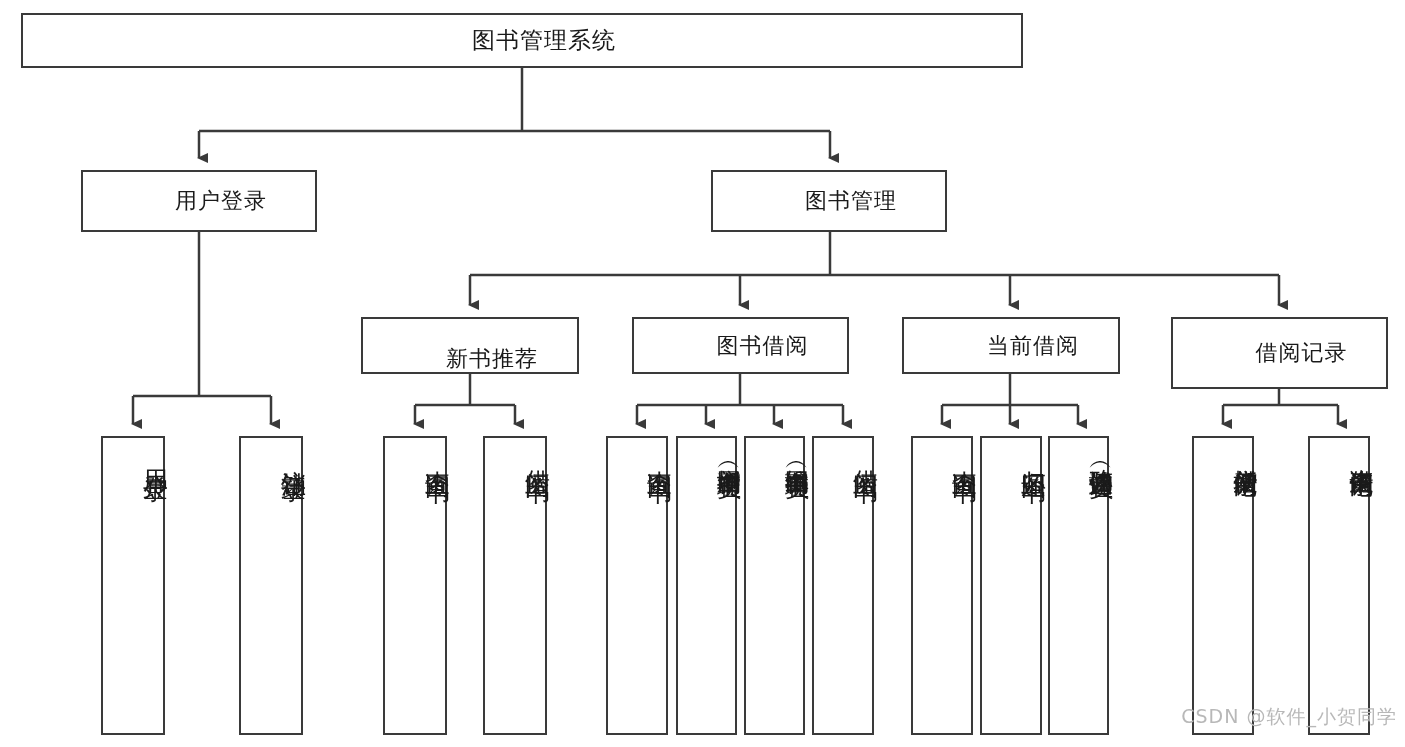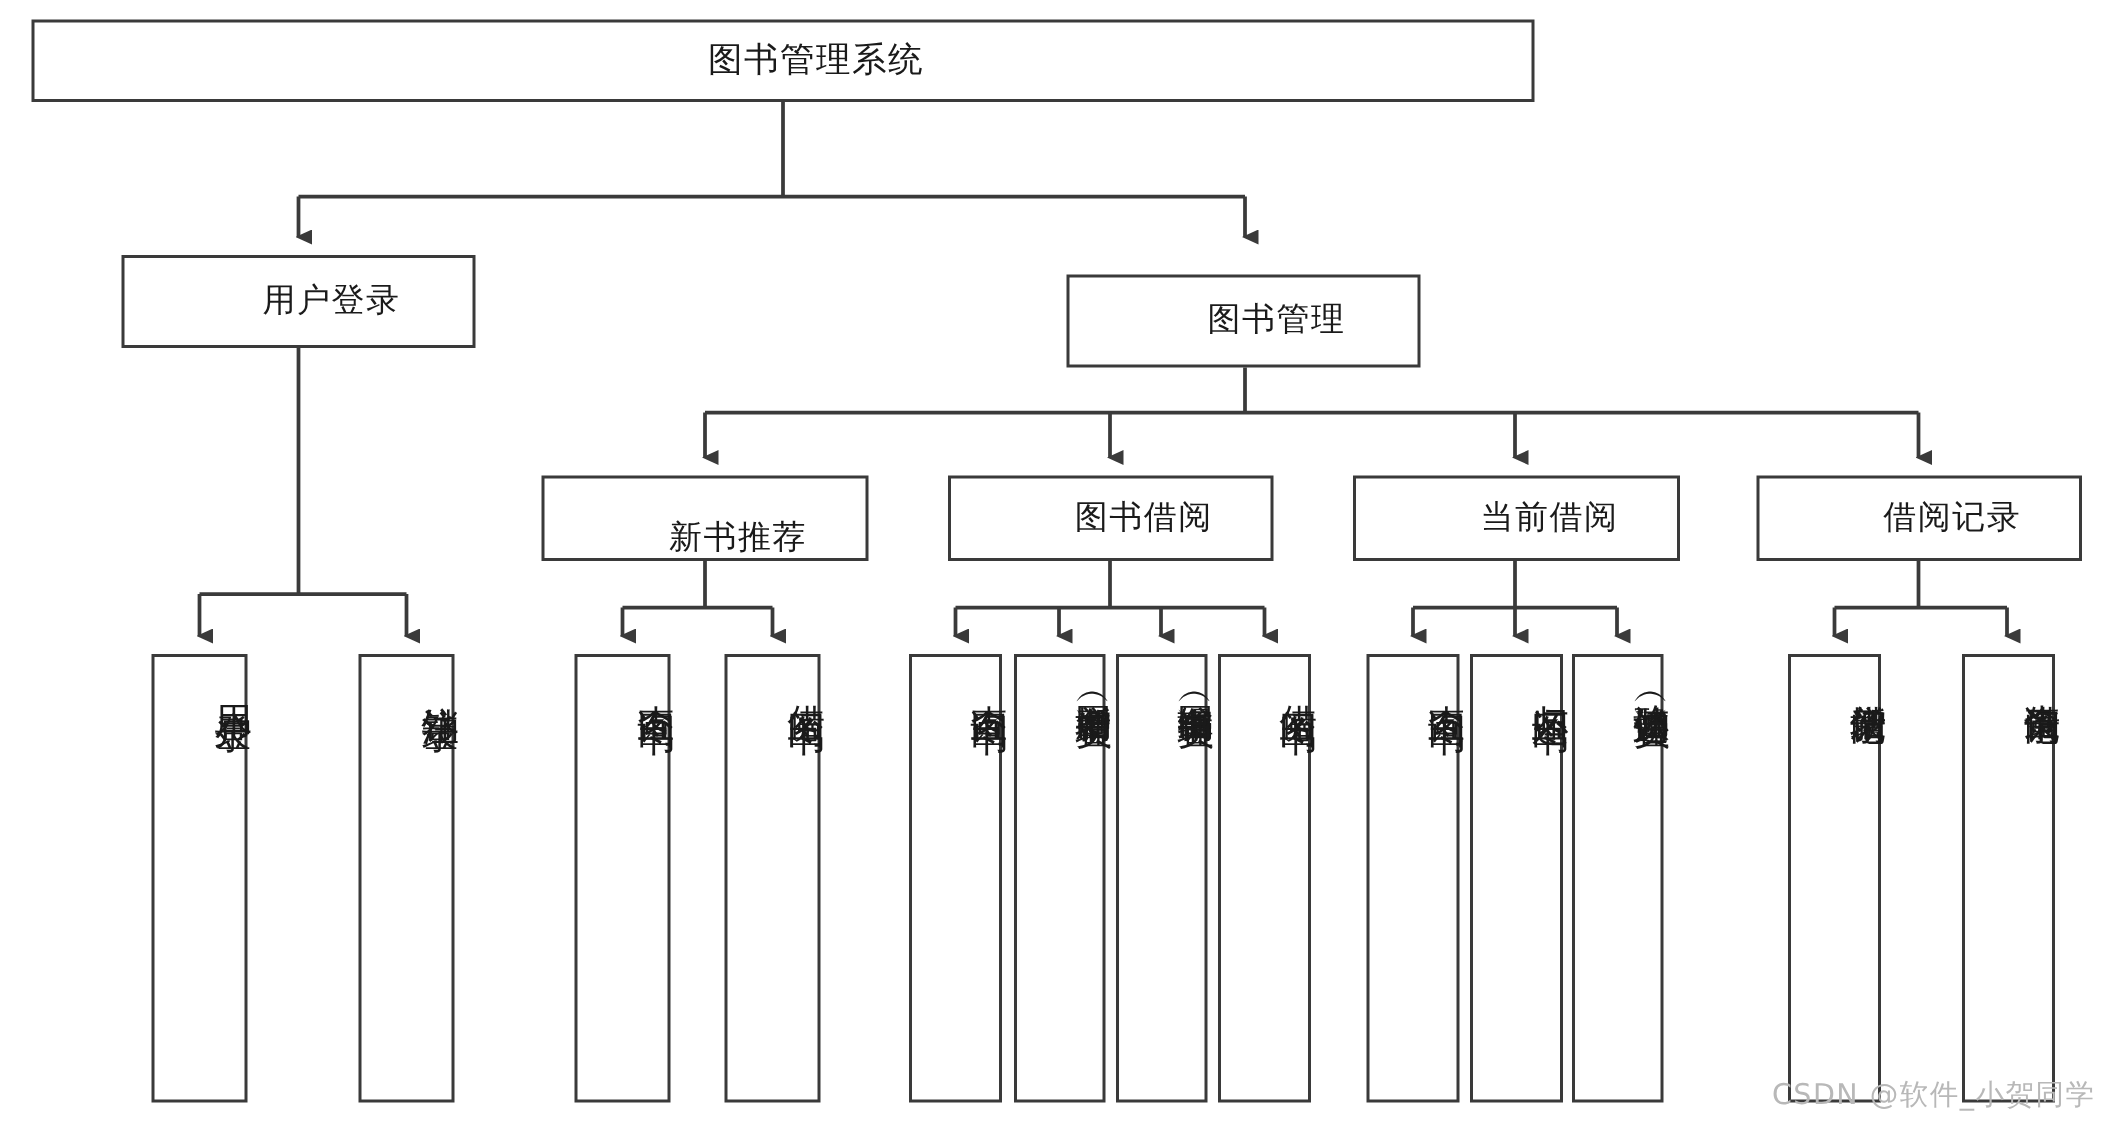--- a/index.html
+++ b/index.html
@@ -57,21 +57,21 @@
     line-height: 1.12;
     letter-spacing: 3px;
   }
   .node.leaf.narrow .label {
     font-size: 24px;
     letter-spacing: 1px;
   }
   #watermark {
     position: absolute;
     right: 8px;
-    bottom: 4px;
+    bottom: 17px;
     font-size: 19px;
     color: #b8b8b8;
     letter-spacing: 1px;
     z-index: 5;
     white-space: nowrap;
     pointer-events: none;
   }
 </style>
 </head>
 <body>
@@ -128,34 +128,34 @@
     </g>
   </svg>
 
   <div class="node root" style="left:21px; top:13px; width:1002px; height:55px;">
     <span class="label">图书管理系统</span>
   </div>
 
   <div class="node lvl2" style="left:81px; top:170px; width:236px; height:62px;">
     <span class="label">用户登录</span>
   </div>
-  <div class="node lvl2" style="left:711px; top:170px; width:236px; height:62px;margin-top:13px;">
+  <div class="node lvl2" style="left:711px; top:170px; width:236px; height:62px;">
     <span class="label">图书管理</span>
   </div>
 
   <div class="node lvl3" style="left:361px; top:317px; width:218px; height:57px;align-items:flex-end;">
     <span class="label">新书推荐</span>
   </div>
   <div class="node lvl3" style="left:902px; top:317px; width:218px; height:57px;">
     <span class="label">当前借阅</span>
   </div>
   <div class="node lvl3" style="left:632px; top:317px; width:217px; height:57px;">
     <span class="label">图书借阅</span>
   </div>
-  <div class="node lvl3" style="left:1171px; top:317px; width:217px; height:57px;">
+  <div class="node lvl3" style="left:1171px; top:317px; width:217px; height:72px;">
     <span class="label">借阅记录</span>
   </div>
 
   <div class="node leaf" style="left:101px; top:436px; width:64px; height:299px;">
     <span class="label">用户登录</span>
   </div>
   <div class="node leaf" style="left:239px; top:436px; width:64px; height:299px;">
     <span class="label">注销登录</span>
   </div>
 

